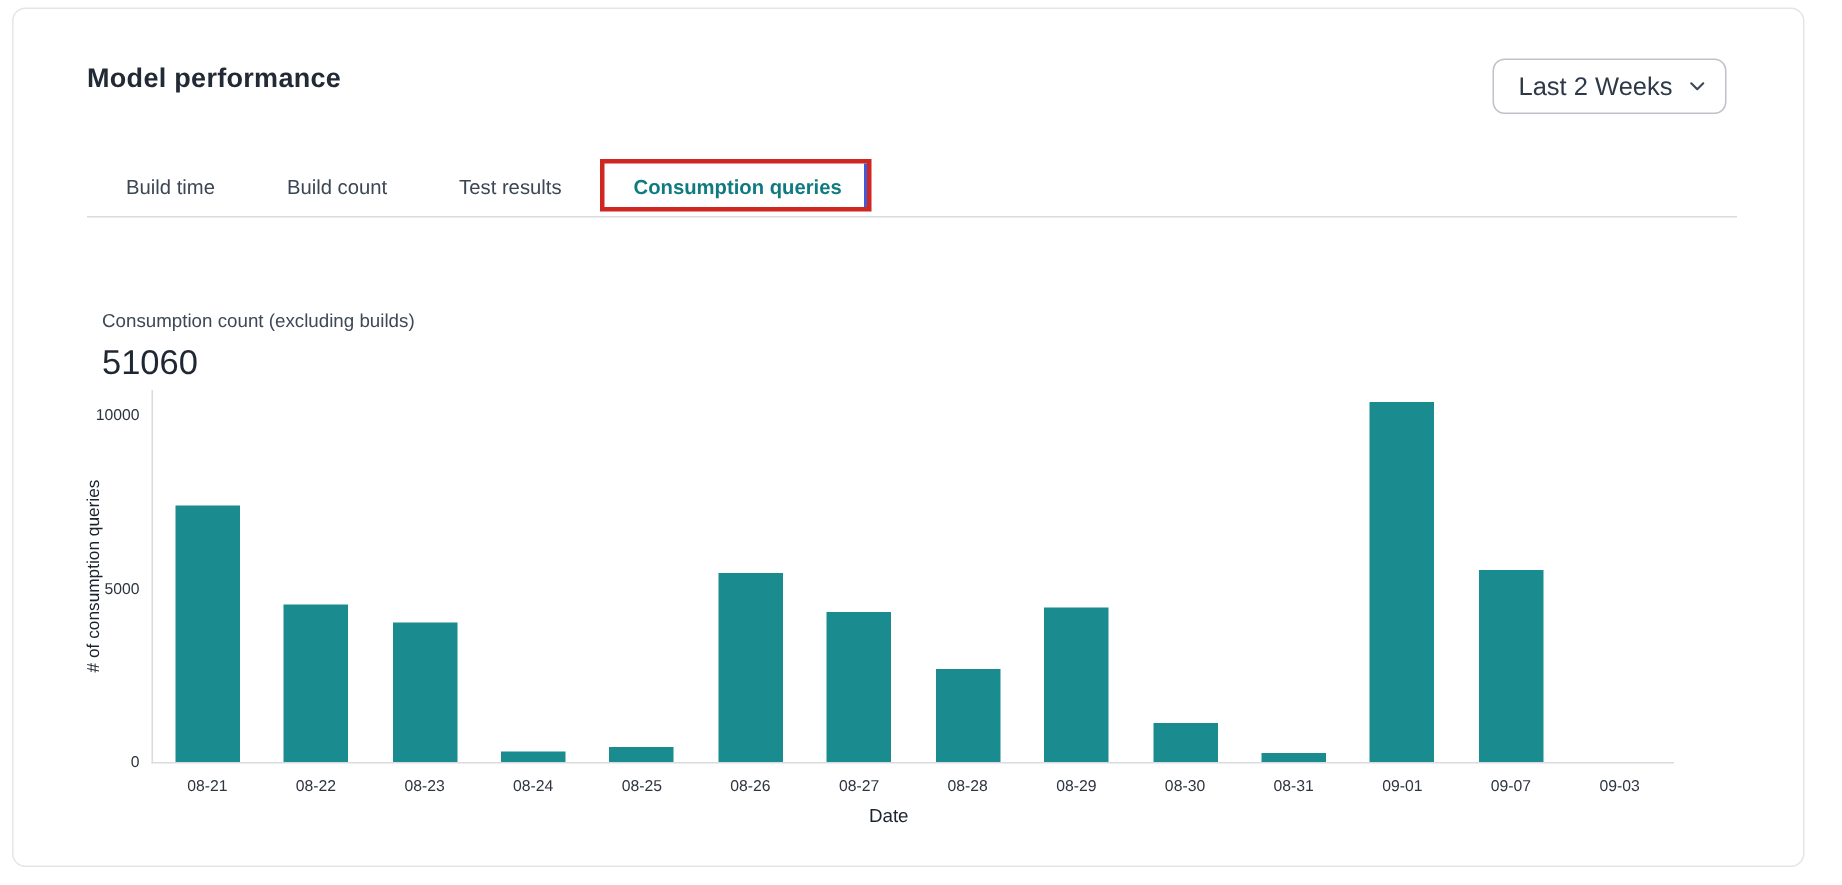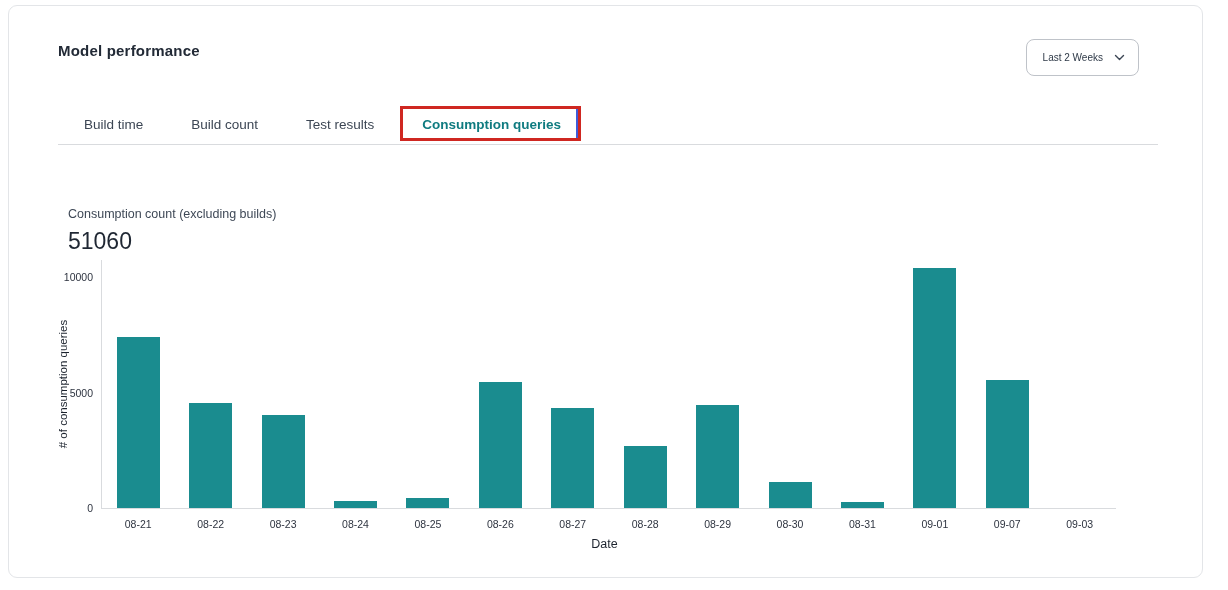--- a/index.html
+++ b/index.html
@@ -4,24 +4,24 @@
 <style>
   :root{
     --bar:#1a8c8f; --tab_active:#0f7b80; --annotation:#cf2721; --annotation_inner:#3f5bd9;
     --text_dark:#222a36; --text_medium:#3e4856; --axis_line:#d9dbde; --card_border:#e3e5e8;
     --button_border:#bfc3c9; --tick_text:#2e3440;
   }
   *{box-sizing:border-box; margin:0; padding:0;}
   html,body{width:1228px; height:590px; background:#ffffff; font-family:"Liberation Sans", sans-serif; position:relative; overflow:hidden;}
   .card{position:absolute; left:8px; top:5px; width:1195px; height:573px; background:#fff;
         border:1px solid var(--card_border); border-radius:9px;}
-  .title{position:absolute; left:49px; top:36px; font-size:15px; font-weight:600; color:var(--text_dark); letter-spacing:.2px;text-align:right;}
-  .range-btn{position:absolute; top:33px; right:63px; height:37px; padding:0 13px 0 16px;
+  .title{position:absolute; left:49px; top:36px; font-size:18px; font-weight:600; color:var(--text_dark); letter-spacing:.2px;text-align:right;}
+  .range-btn{position:absolute; top:33px; right:51px; height:37px; padding:0 13px 0 16px;
         border:1px solid var(--button_border); border-radius:8px; background:#fff;
-        display:flex; align-items:center; gap:11px; font-size:10px; color:#2e3947; cursor:pointer;}
+        display:flex; align-items:center; gap:11px; font-size:17px; color:#2e3947; cursor:pointer;}
   .range-btn svg{display:block;}
   .tabs-row{position:absolute; left:49px; right:44px; top:99px; height:40px;
         border-bottom:1px solid var(--axis_line); display:flex; align-items:center; padding-left:26px; gap:48px;}
   .tab{font-size:13.5px; color:#3c4654; cursor:pointer; position:relative; white-space:nowrap;}
   .tab.active{color:var(--tab_active); font-weight:700;}
   .annotation{position:absolute; left:-22px; right:-20px; top:-11px; bottom:-9px;
         border:3px solid var(--annotation); pointer-events:none;}
   .annotation::after{content:''; position:absolute; right:0; top:0; bottom:0; width:2px; background:var(--annotation_inner);}
   .metric{position:absolute; left:59px; top:166px;margin-top:35px;}
   .metric-label{font-size:12.5px; color:var(--text_medium);}
@@ -29,21 +29,21 @@
   .chart{position:absolute; left:0; right:0; top:244px; height:320px;}
   .ylabel{position:absolute; left:54px; top:134px; transform:translate(-50%,-50%) rotate(-90deg);
         font-size:11.5px; color:#1c232e; white-space:nowrap;}
   .plot{position:absolute; left:92px; top:10px; width:1015px; height:249px;
         border-left:1px solid var(--axis_line); border-bottom:1px solid var(--axis_line);
         display:flex; align-items:flex-end;}
   .slot{flex:1; height:100%; position:relative; display:flex; align-items:flex-end; justify-content:center;}
   .bar{width:43px; background:var(--bar);}
   .xtick{position:absolute; bottom:-22px; left:-10px; right:-10px; text-align:center; font-size:10.5px; color:var(--tick_text);}
   .ytick{position:absolute; left:-9px; transform:translateX(-100%) translateY(50%); font-size:10.5px; color:var(--tick_text);}
-  .xlabel{position:absolute; left:88px; width:1015px; top:287px; text-align:center; font-size:12.5px; color:#1c232e;}
+  .xlabel{position:absolute; left:76px; width:1015px; top:287px; text-align:center; font-size:12.5px; color:#1c232e;}
 </style>
 </head>
 <body>
 
 <div class="card">
 
   <div class="title">Model performance</div>
 
   <button class="range-btn">
     <span>Last 2 Weeks</span>

